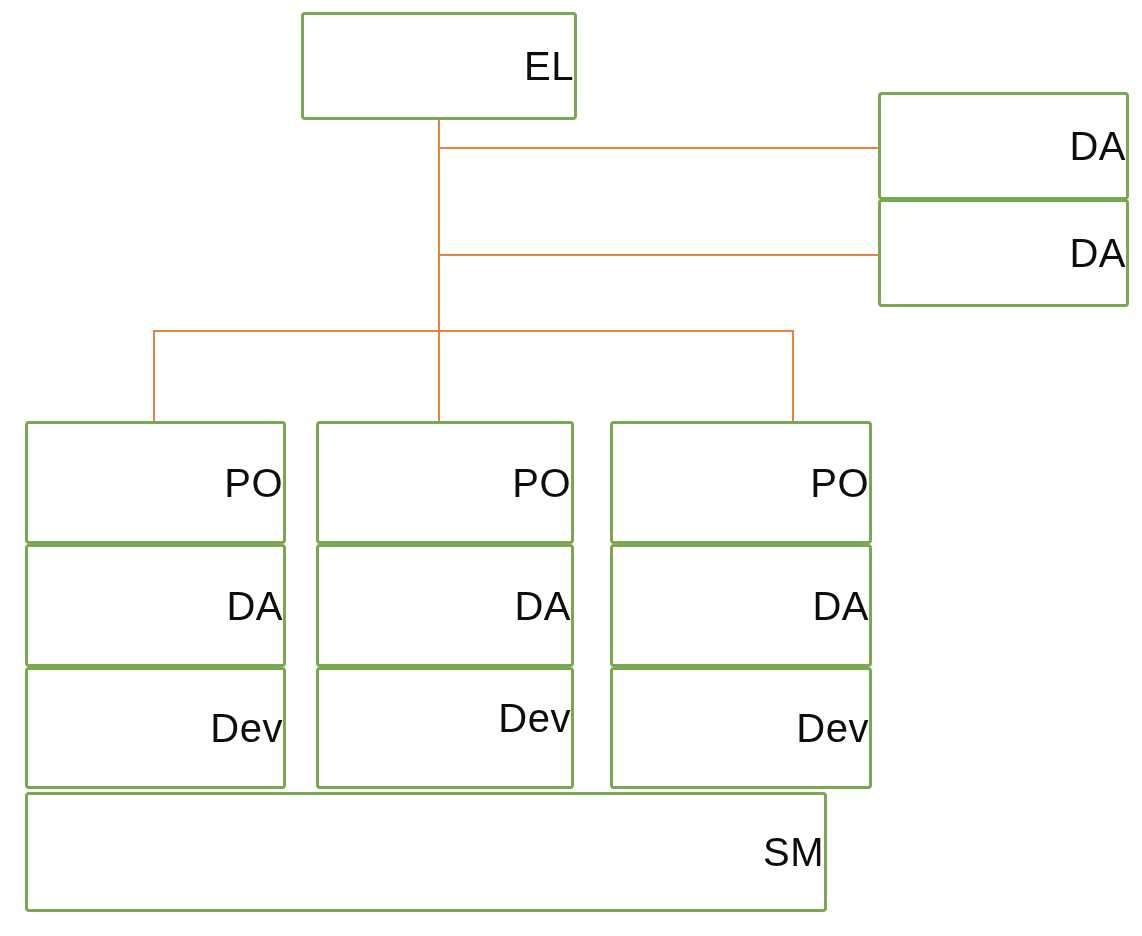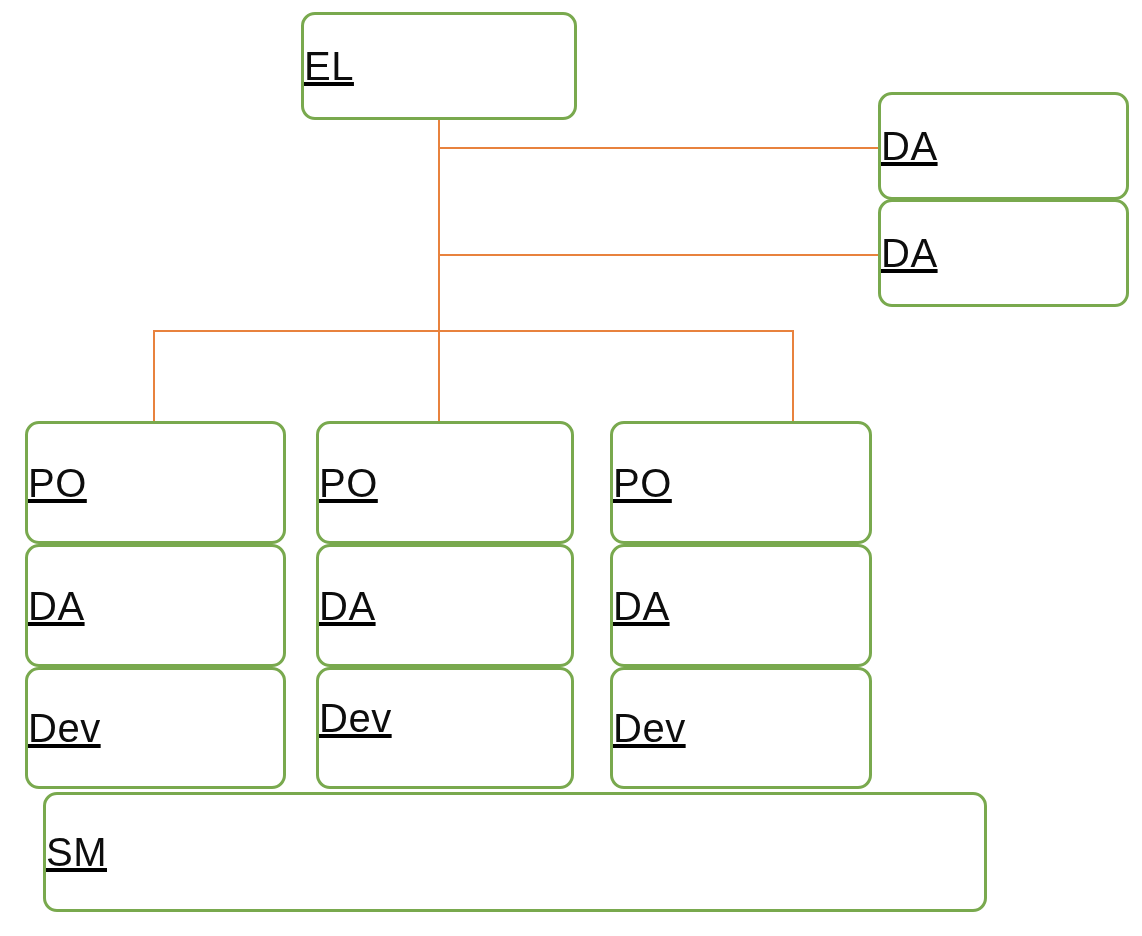--- a/index.html
+++ b/index.html
@@ -13,26 +13,25 @@
     width: 1142px;
     height: 936px;
     background: var(--background, #ffffff);
     overflow: hidden;
   }
   .node {
     position: absolute;
     box-sizing: border-box;
     background: var(--node-fill, #ffffff);
     border: 3px solid var(--node-border, #79A94E);
-    border-radius: 14px;
+    border-radius: 4px;
     display: flex;
     align-items: center;
-    justify-content: flex-start;
+    justify-content: flex-end;
     z-index: 2;
-    text-decoration: underline;
   }
   .node-label {
     font-size: 40px;
     line-height: 1;
     color: var(--text, #0d0d0d);
     letter-spacing: 0.5px;
     user-select: none;
   }
   .conn-h, .conn-v {
     position: absolute;
@@ -88,17 +87,17 @@
   <div class="node" style="left:610px; top:421px; width:262px; height:123px;">
     <span class="node-label">PO</span>
   </div>
   <div class="node" style="left:610px; top:544px; width:262px; height:123px;">
     <span class="node-label">DA</span>
   </div>
   <div class="node" style="left:610px; top:667px; width:262px; height:122px;">
     <span class="node-label">Dev</span>
   </div>
 
-  <div class="node" style="left:43px; top:792px; width:944px; height:120px;">
+  <div class="node" style="left:25px; top:792px; width:802px; height:120px;">
     <span class="node-label">SM</span>
   </div>
 
 </div>
 
 </body></html>

